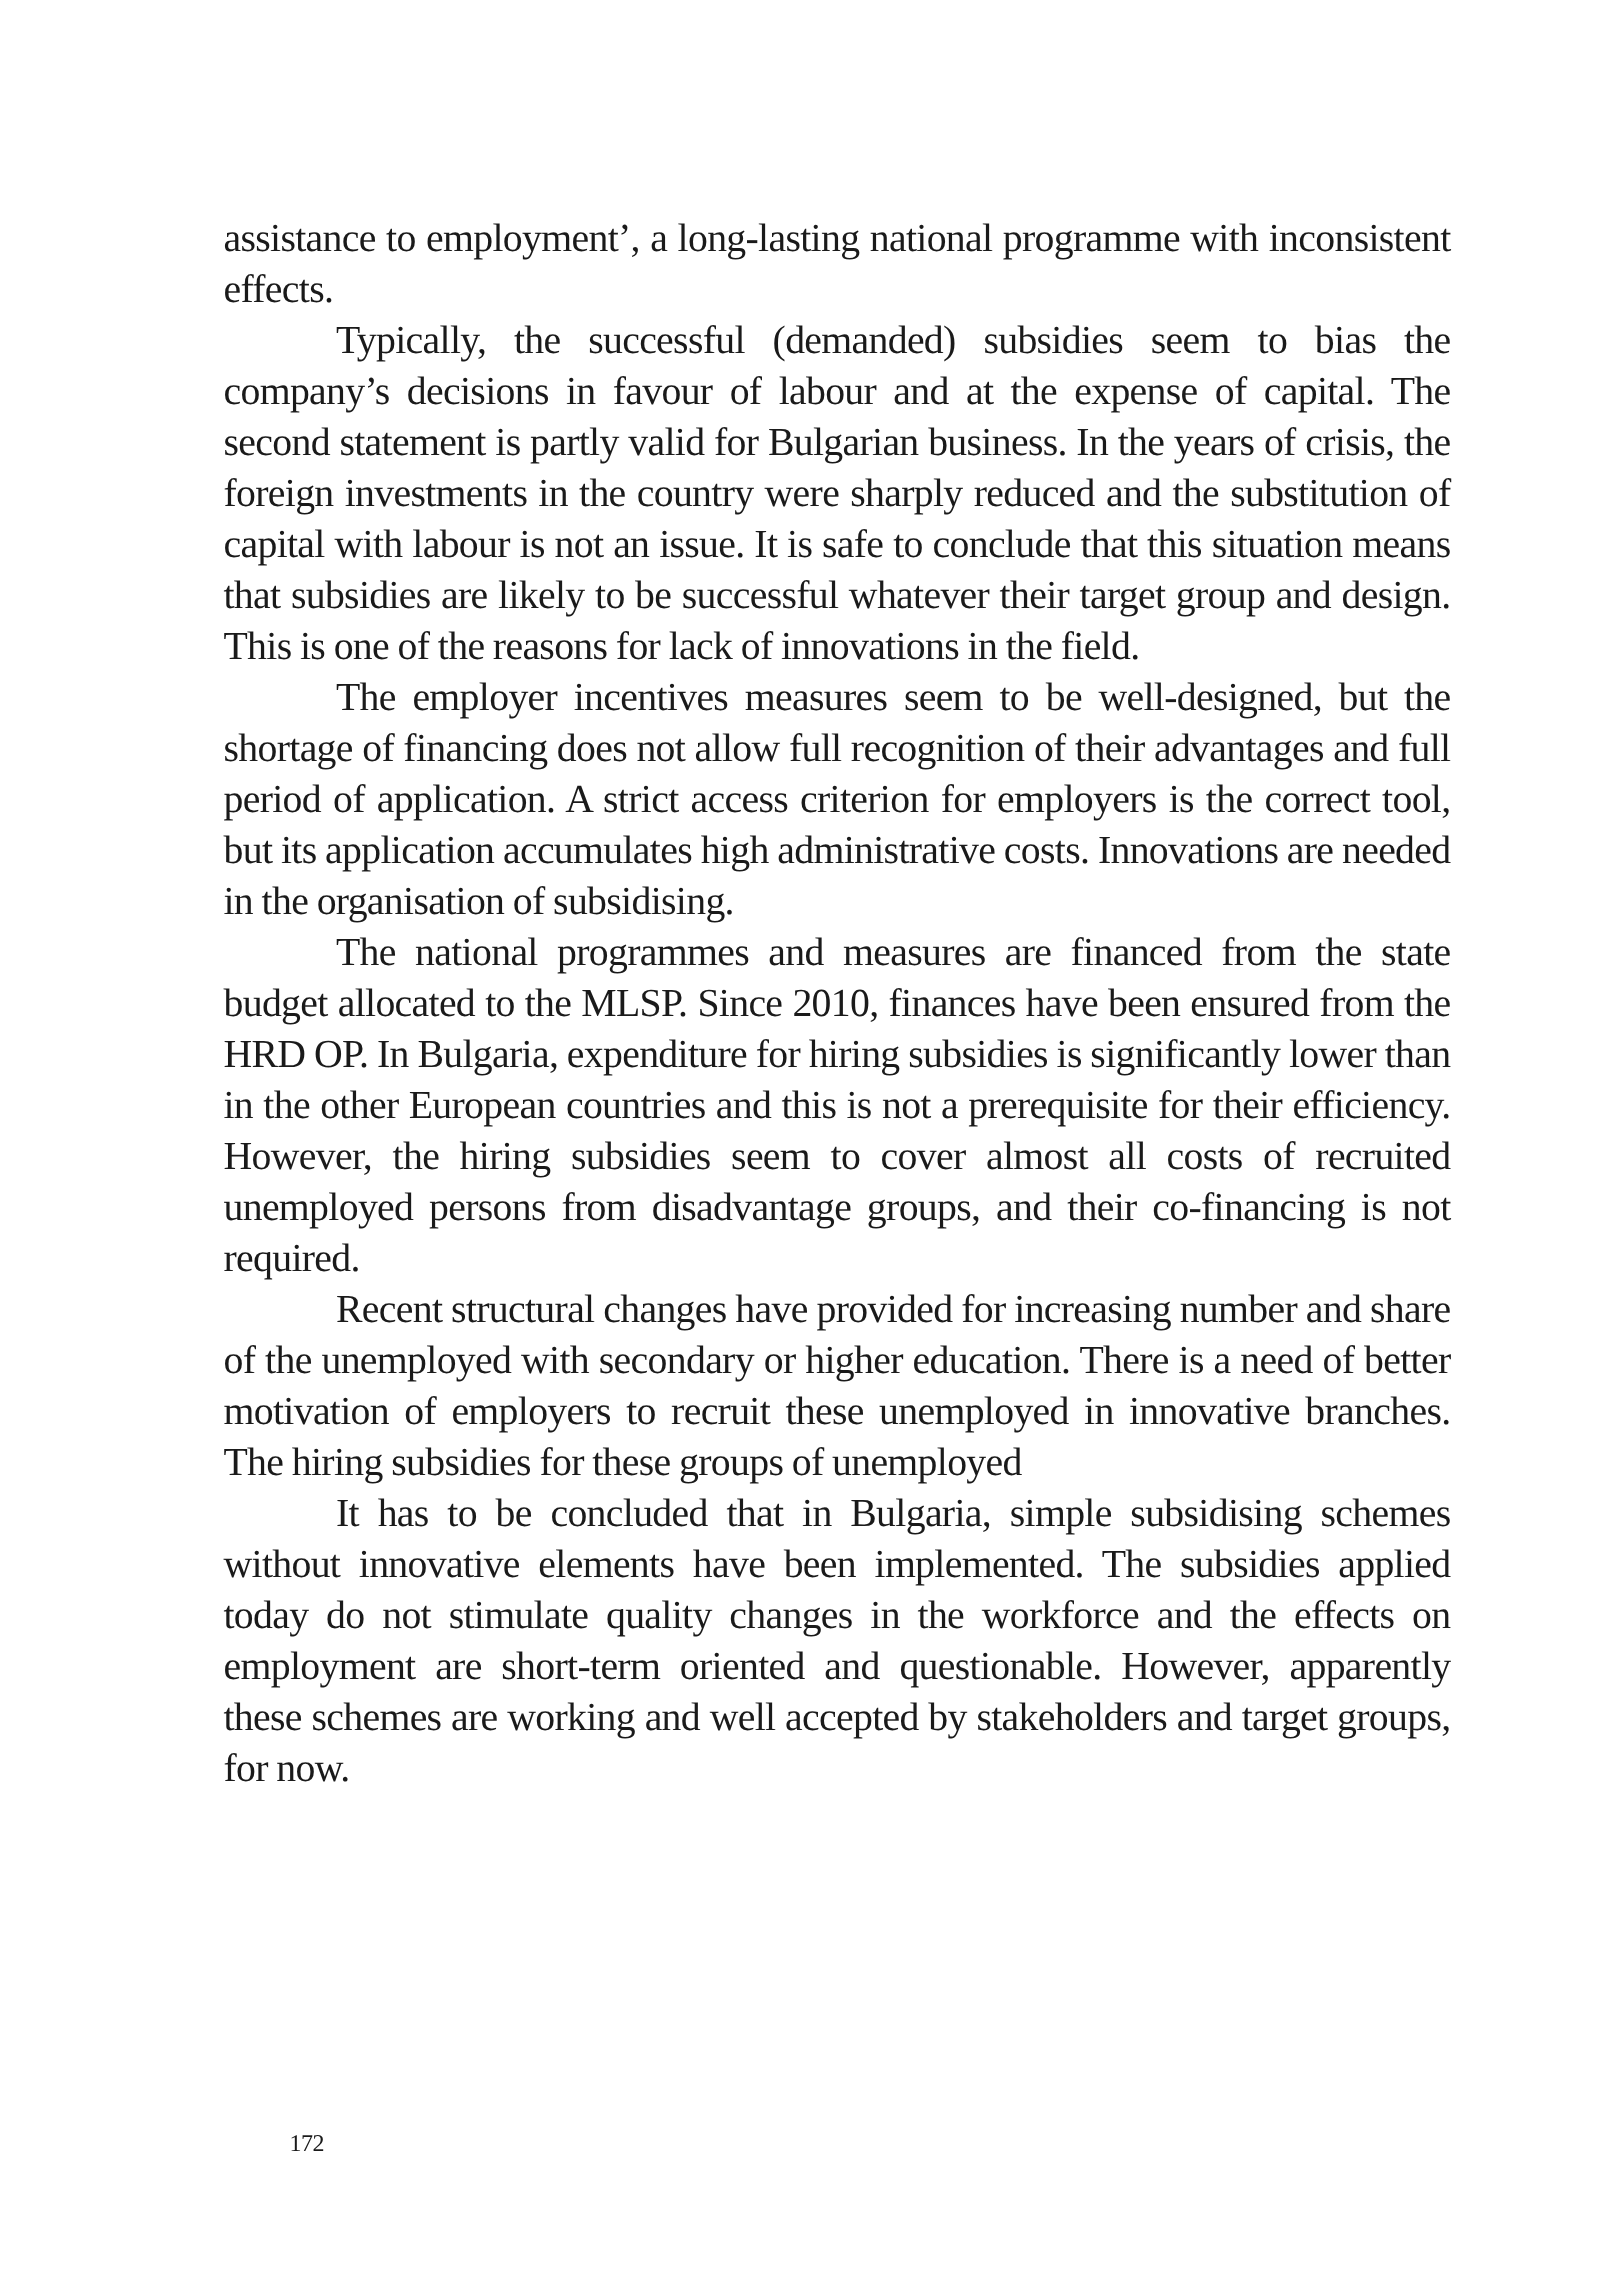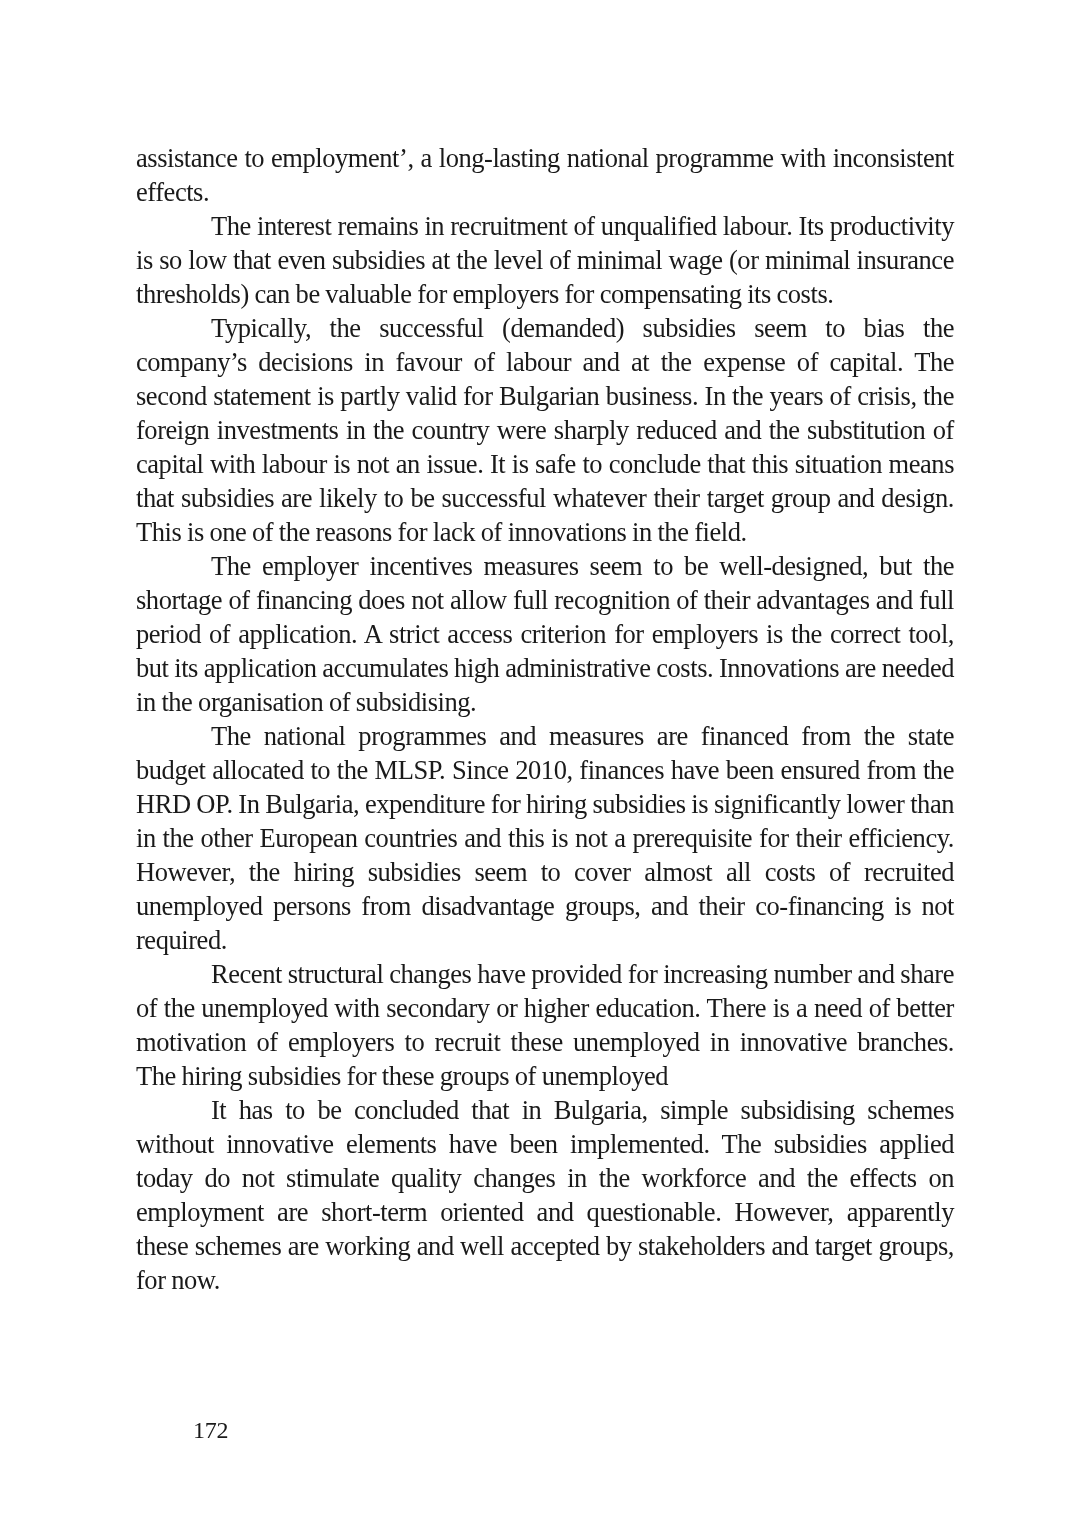--- a/index.html
+++ b/index.html
@@ -10,52 +10,51 @@
     body {
       width: 1080px;
       height: 1530px;
       position: relative;
       overflow: hidden;
       color: #1a1a1a;
       font-family: "Liberation Serif", "DejaVu Serif", serif;
     }
     .page-body {
       position: absolute;
-      left: 136px;
+      left: 149px;
       top: 141px;
       width: 818px;
       font-size: 26.5px;
       line-height: 34px;
       letter-spacing: -0.45px;
       word-spacing: -0.5px;
     }
     .para {
       margin: 0;
       text-align: justify;
       text-indent: 75px;
       hyphens: none;
     }
     .para.continued {
       text-indent: 0;
     }
     .page-number {
       position: absolute;
       left: 193px;
       top: 1414px;
-      font-size: 24px;
+      font-size: 16px;
       line-height: 32px;
       letter-spacing: -0.3px;
     }
   </style>
 </head>
 <body>
 
 <main class="page-body">
   <p class="para continued">assistance to employment’, a long-lasting national programme with inconsistent effects.</p>
-  <p class="para">The interest remains in recruitment of unqualified labour. Its productivity is so low that even subsidies at the level of minimal wage (or minimal insurance thresholds) can be valuable for employers for compensating its costs.</p>
   <p class="para">Typically, the successful (demanded) subsidies seem to bias the company’s decisions in favour of labour and at the expense of capital. The second statement is partly valid for Bulgarian business. In the years of crisis, the foreign investments in the country were sharply reduced and the substitution of capital with labour is not an issue. It is safe to conclude that this situation means that subsidies are likely to be successful whatever their target group and design. This is one of the reasons for lack of innovations in the field.</p>
   <p class="para">The employer incentives measures seem to be well-designed, but the shortage of financing does not allow full recognition of their advantages and full period of application. A strict access criterion for employers is the correct tool, but its application accumulates high administrative costs. Innovations are needed in the organisation of subsidising.</p>
   <p class="para">The national programmes and measures are financed from the state budget allocated to the MLSP. Since 2010, finances have been ensured from the HRD OP. In Bulgaria, expenditure for hiring subsidies is significantly lower than in the other European countries and this is not a prerequisite for their efficiency. However, the hiring subsidies seem to cover almost all costs of recruited unemployed persons from disadvantage groups, and their co-financing is not required.</p>
   <p class="para">Recent structural changes have provided for increasing number and share of the unemployed with secondary or higher education. There is a need of better motivation of employers to recruit these unemployed in innovative branches. The hiring subsidies for these groups of unemployed</p>
   <p class="para">It has to be concluded that in Bulgaria, simple subsidising schemes without innovative elements have been implemented. The subsidies applied today do not stimulate quality changes in the workforce and the effects on employment are short-term oriented and questionable. However, apparently these schemes are working and well accepted by stakeholders and target groups, for now.</p>
 </main>
 
 <div class="page-number">172</div>
 
 </body></html>

